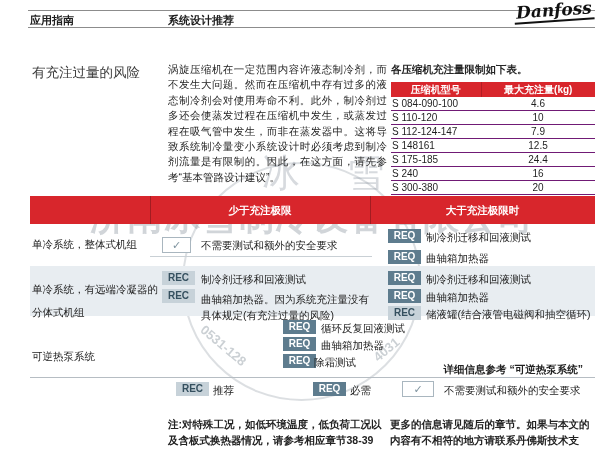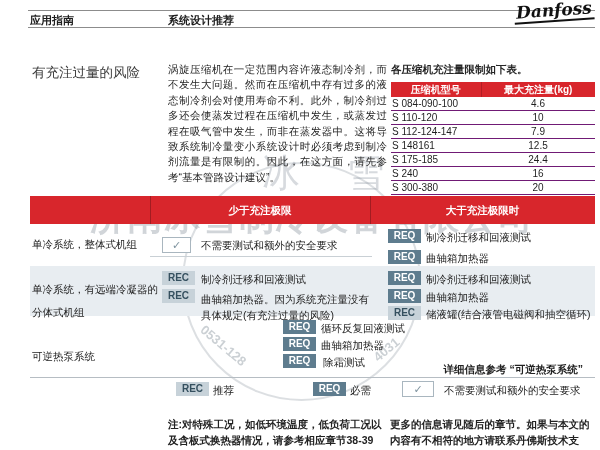--- a/index.html
+++ b/index.html
@@ -147,21 +147,21 @@
   <div class="btxt" style="left:426px;top:291px;">曲轴箱加热器</div>
   <div class="badge rec" style="left:388px;top:306px;">REC</div>
   <div class="btxt" style="left:426px;top:308px;">储液罐(结合液管电磁阀和抽空循环)</div>
 
   <div class="lbl" style="left:32px;top:350px;">可逆热泵系统</div>
   <div class="badge req" style="left:283px;top:320px;">REQ</div>
   <div class="btxt" style="left:321px;top:322px;">循环反复回液测试</div>
   <div class="badge req" style="left:283px;top:337px;">REQ</div>
   <div class="btxt" style="left:321px;top:339px;">曲轴箱加热器</div>
   <div class="badge req" style="left:283px;top:354px;">REQ</div>
-  <div class="btxt" style="left:323px;top:356px;">除霜测试</div>
+  <div class="btxt" style="left:314px;top:356px;">除霜测试</div>
   <div class="foot" style="right:17px;top:363px;">详细信息参考 “可逆热泵系统”</div>
 
   <div class="thinline" style="left:30px;top:377px;width:565px;background:#b6bdc3;"></div>
   <div class="badge rec" style="left:176px;top:382px;">REC</div>
   <div class="btxt" style="left:213px;top:384px;">推荐</div>
   <div class="badge req" style="left:313px;top:382px;">REQ</div>
   <div class="btxt" style="left:350px;top:384px;">必需</div>
   <div class="chkbox" style="left:402px;top:381px;width:30px;">✓</div>
   <div class="btxt" style="left:444px;top:384px;">不需要测试和额外的安全要求</div>
 

